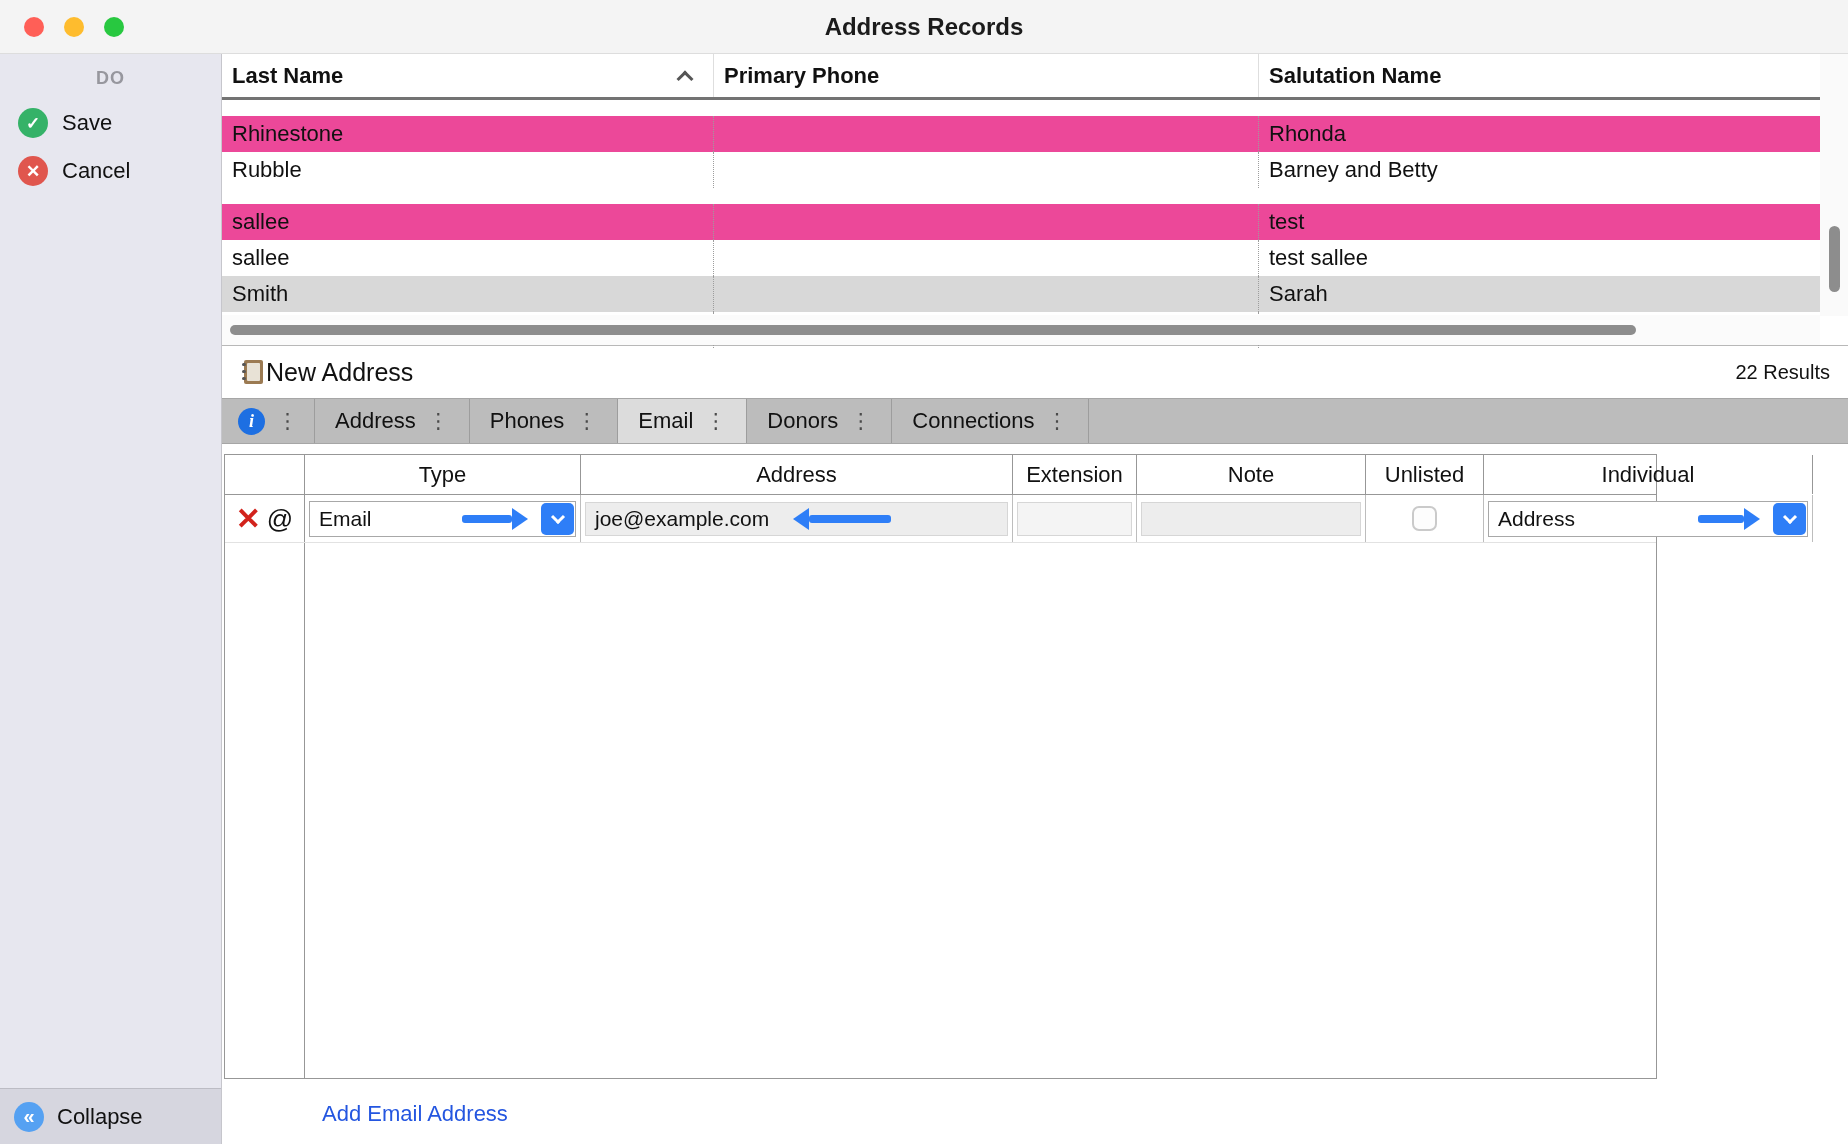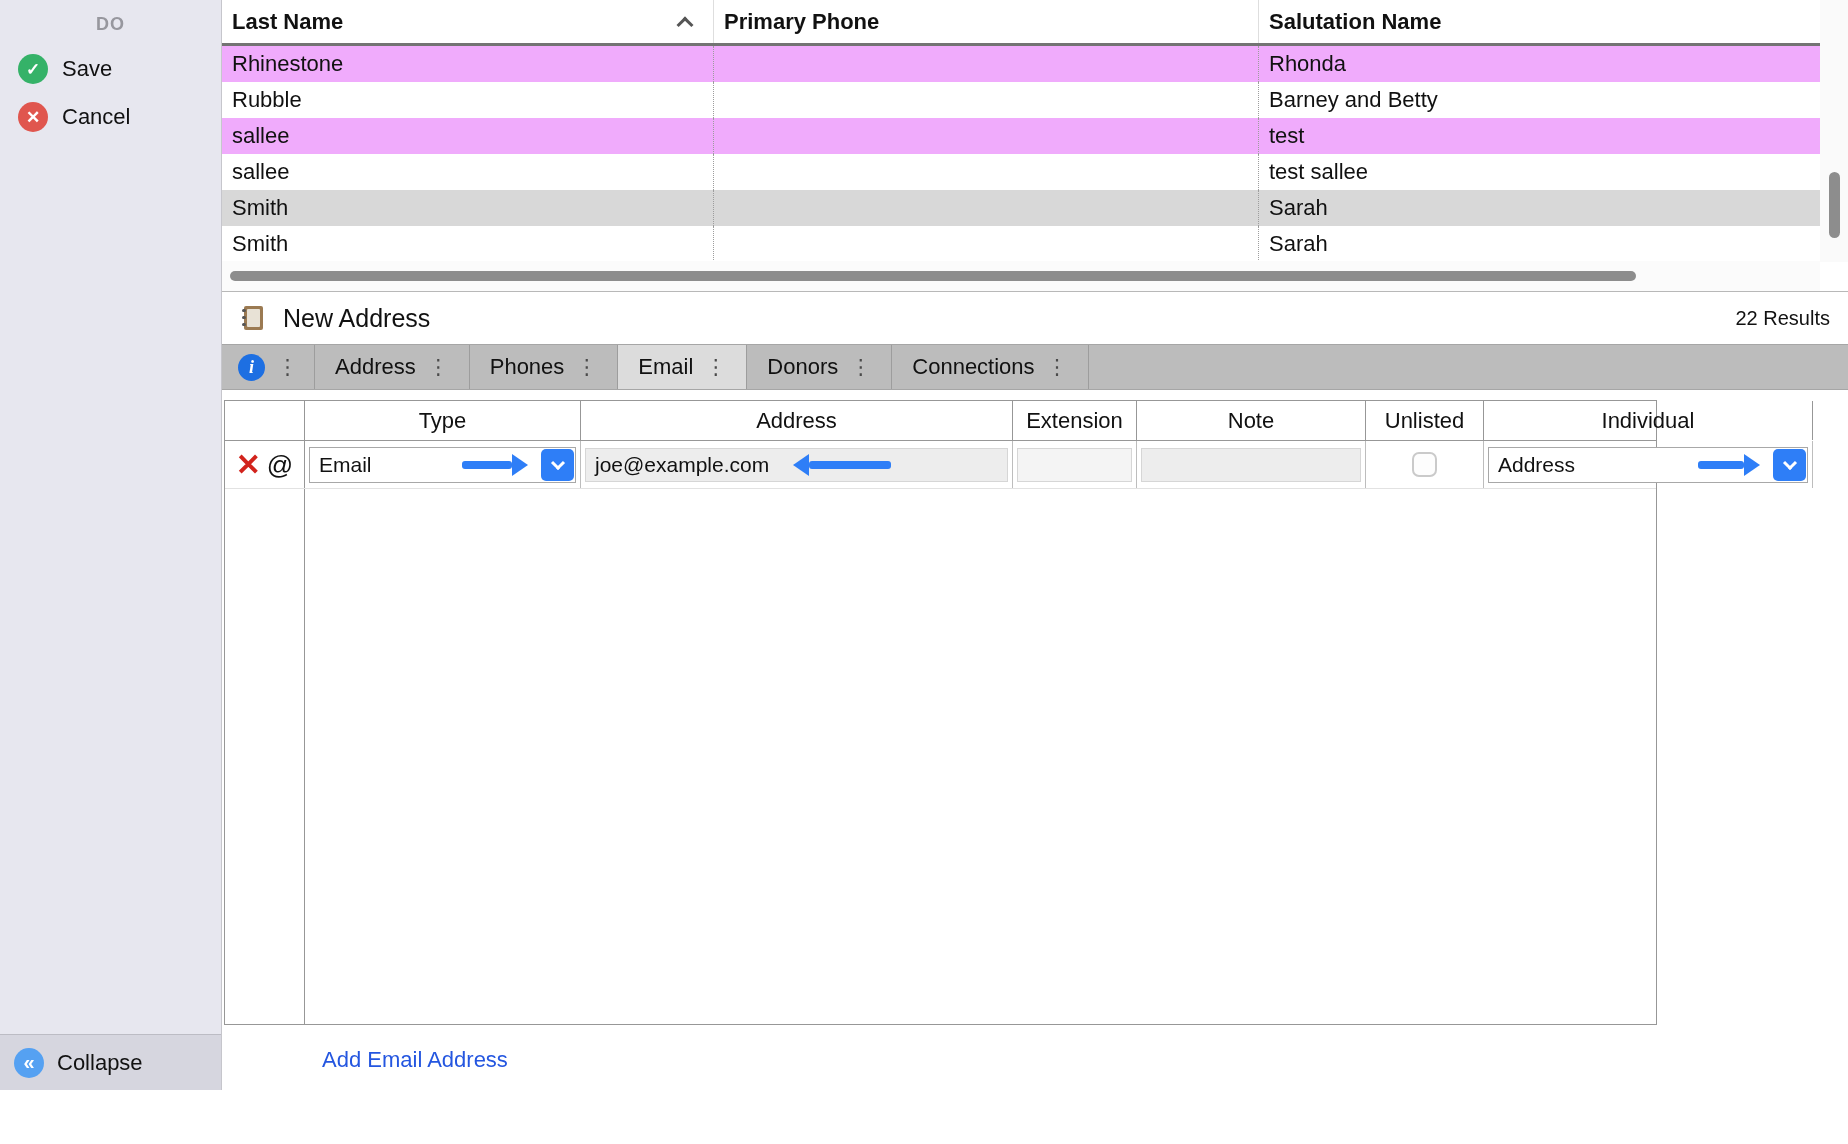--- a/index.html
+++ b/index.html
@@ -32,29 +32,29 @@
   
   .records { position:relative; height:292px; border-bottom:1px solid #b8b8b8; padding-right:28px; flex:none; }
   .rgrid { display:grid; grid-template-columns:492px 545px auto; }
   .rheader { height:46px; border-bottom:3px solid #737373; }
   .rheader .col { display:flex; align-items:center; font-weight:700; font-size:22px; padding-left:10px; border-right:1px solid #dedede; }
   .rheader .col:last-child { border-right:none; }
   .sort-caret { width:12px; height:12px; border-left:3px solid #555; border-top:3px solid #555; transform:rotate(45deg); margin-left:auto; margin-right:22px; margin-top:6px; }
   .rrow { height:36px; font-size:22px; }
   .rrow .col { display:flex; align-items:center; padding-left:10px; border-right:1px dotted #9d9d9d; overflow:hidden; white-space:nowrap; }
   .rrow .col:last-child { border-right:none; }
-  .rrow.stripe { background:#f0abfc; }
+  .rrow.stripe { background:#ec4899;margin-top:16px; }
   .rrow.selected { background:#d8d8d8; }
   .hscroll { position:absolute; left:0; right:28px; bottom:0; height:30px; background:#fbfbfb; }
   .hscroll .thumb { position:absolute; left:8px; top:10px; height:10px; width:88%; border-radius:5px; background:#8d8d8d; }
   .vscroll { position:absolute; right:0; top:0; width:28px; height:262px; background:#fafafa; }
   .vscroll .vthumb { position:absolute; right:8px; top:172px; width:11px; height:66px; border-radius:6px; background:#8d8d8d; }
 
   
-  .section-header { height:52px; display:flex; align-items:center; padding:0 18px 0 16px; gap:17px; background:#fff; flex:none; }
+  .section-header { height:52px; display:flex; align-items:center; padding:0 18px 0 16px; gap:0; background:#fff; flex:none; }
   .book-icon { width:28px; height:28px; flex:none; display:flex; }
   .section-title { font-size:25px; color:#111; }
   .results { margin-left:auto; font-size:20px; color:#111; }
 
   
   .tabbar { height:46px; display:flex; background:#bcbcbc; border-top:1px solid #a6a6a6; border-bottom:1px solid #a6a6a6; flex:none; }
   .tabseg { display:flex; align-items:center; gap:12px; padding:0 20px; font-size:22px; border-right:1px solid #9d9d9d; background:#bcbcbc; cursor:default; }
   .tabseg.selected { background:#dcdcdc; }
   .tabseg .kebab { color:#4a4a4a; font-size:21px; }
   .info-seg { padding:0 16px; }
@@ -91,20 +91,28 @@
 
   
   .footer { padding:22px 0 0 78px; }
   .add-link { color:#2456e0; font-size:22px; text-decoration:none; cursor:pointer;margin-left:22px; }
 </style>
 </head>
 <body>
 
 <div class="app">
 
+  <div class="titlebar">
+    <div class="traffic">
+      <span class="tl red"></span>
+      <span class="tl yellow"></span>
+      <span class="tl green"></span>
+    </div>
+    <div class="title">Address Records</div>
+  </div>
 
   <div class="content">
 
     <aside class="sidebar">
       <div class="sidebar-header">DO</div>
       <div class="sidebar-item">
         <span class="circle-icon green">✓</span>
         <span>Save</span>
       </div>
       <div class="sidebar-item">

